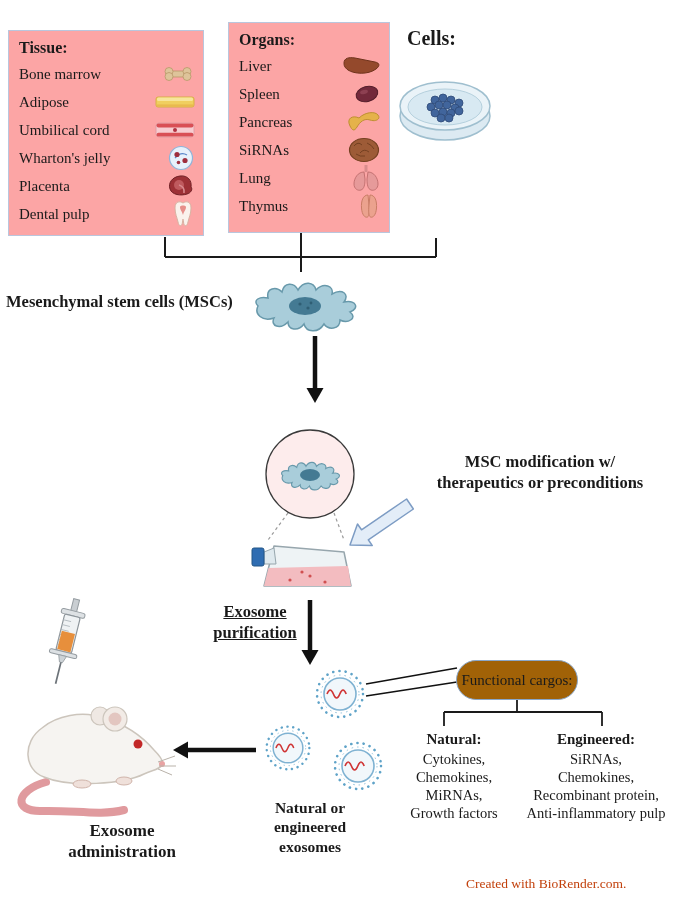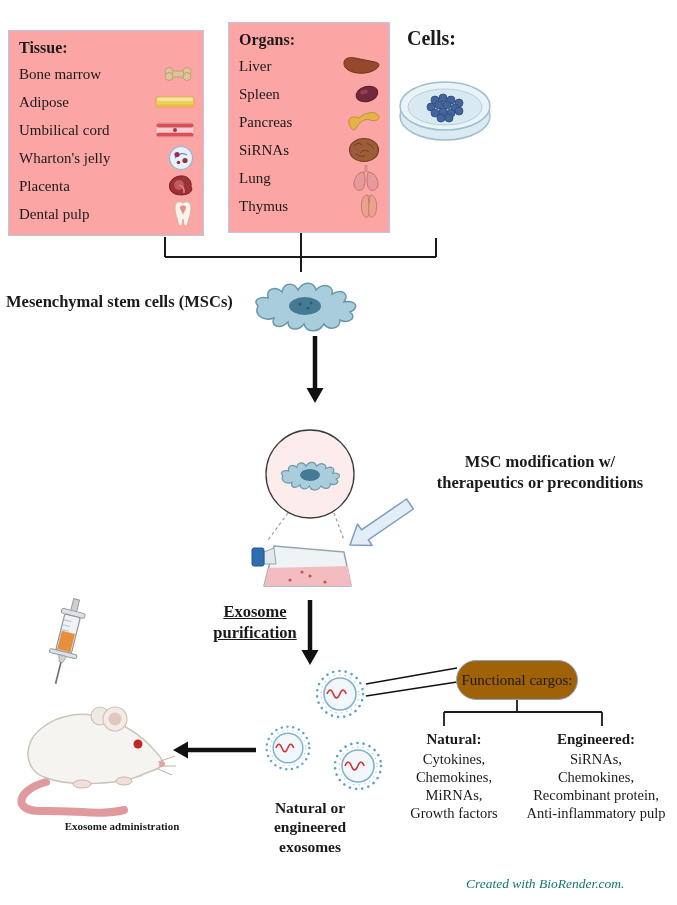--- a/index.html
+++ b/index.html
@@ -16,21 +16,21 @@
 
   .bold-label { font-weight:bold; font-size:20px; line-height:1.25; }
   .center { text-align:center; }
 
   .pill { background:#a16207; border:1.5px solid #8aa7c9; border-radius:20px;
           display:flex; align-items:center; justify-content:center; font-size:15px; }
 
   .cargo-col { text-align:center; font-size:14.5px; line-height:1.24; }
   .cargo-col .cargo-title { font-weight:bold; font-size:15px; margin-bottom:2px; }
 
-  .credit { font-size:13.5px; color:#0f766e;font-style:italic; }
+  .credit { font-size:13.5px; color:#c2410c; }
 
   .overlay { pointer-events:none; }
 </style>
 </head>
 <body>
 
 <div id="canvas">
 
   <svg class="abs overlay" style="left:0;top:0" width="677" height="905" viewBox="0 0 677 905">
 
@@ -302,17 +302,17 @@
     <circle cx="88" cy="38" r="9" fill="#efe8e3" stroke="#ccc5bc" stroke-width="1.2"></circle>
     <circle cx="103" cy="41" r="12" fill="#f2ebe6" stroke="#ccc5bc" stroke-width="1.2"></circle>
     <circle cx="103" cy="41" r="6.5" fill="#e3c6c0"></circle>
     <circle cx="126" cy="66" r="4.5" fill="#c22828"></circle>
     <circle cx="150" cy="86" r="3" fill="#e8a3a3"></circle>
     <path d="M146,84 L163,78 M147,88 L164,88 M146,91 L160,97" stroke="#b9b2a9" stroke-width="1"></path>
     <ellipse cx="70" cy="106" rx="9" ry="4" fill="#efe0da" stroke="#d0b4aa" stroke-width="1"></ellipse>
     <ellipse cx="112" cy="103" rx="8" ry="4" fill="#efe0da" stroke="#d0b4aa" stroke-width="1"></ellipse>
   </svg>
 
-  <div class="abs bold-label center" style="left:52px;top:820px;width:140px;font-size:11px;">Exosome administration</div>
+  <div class="abs bold-label center" style="left:52px;top:820px;width:140px;font-size:17px;">Exosome administration</div>
 
   <div class="abs credit" style="left:466px;top:876px;">Created with BioRender.com.</div>
 
 </div>
 
 </body></html>

